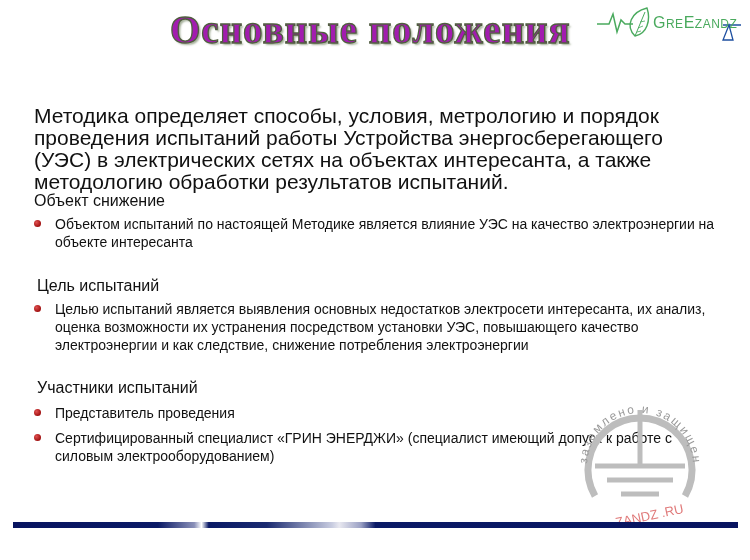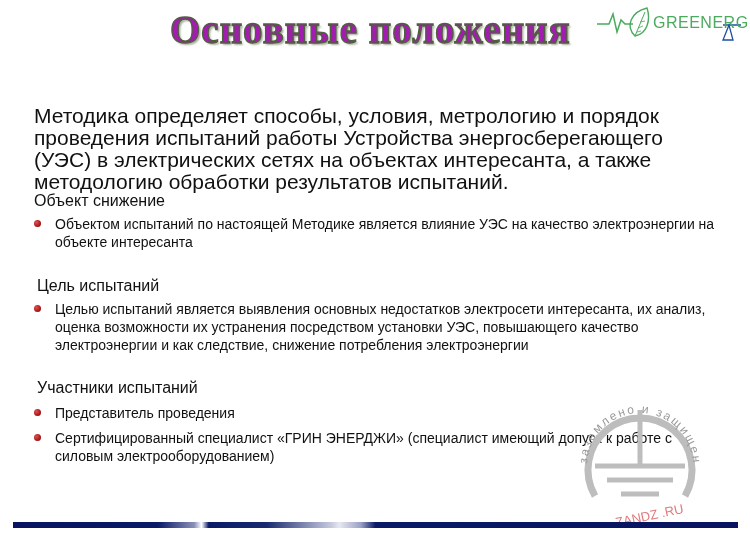--- a/index.html
+++ b/index.html
@@ -17,21 +17,21 @@
     }
 
     .logo { position: absolute; left: 595px; top: 4px; width: 150px; height: 38px; }
     .logo svg { position: absolute; left: 0; top: 0; }
     .logo-text {
       position: absolute; left: 58px; top: 10px;
       font-family: "Liberation Sans", sans-serif; font-size: 15px;
       color: #4aaa5e; letter-spacing: 0.5px; white-space: nowrap;
     }
     .logo-text .cap { font-size: 16px; }
-    .logo-text .small { font-size: 16px; }
+    .logo-text .small { font-size: 12px; }
 
     .intro {
       position: absolute; left: 34px; top: 105px; width: 660px;
       font-size: 21px; line-height: 22px; color: #111;
     }
 
     .section-heading {
       position: absolute; font-size: 16px; line-height: 20px; color: #111;
     }
 
@@ -65,21 +65,21 @@
   <div class="logo">
     <svg width="150" height="38" viewBox="0 0 150 38">
       <polyline points="2,20 14,20 18,10 22,28 26,16 30,20 38,20" fill="none" stroke="#4aaa5e" stroke-width="1.5"></polyline>
       <path d="M40,32 C30,22 36,8 52,4 C56,16 52,30 40,32 Z" fill="none" stroke="#4aaa5e" stroke-width="1.4"></path>
       <path d="M40,32 L50,8" stroke="#4aaa5e" stroke-width="1"></path>
       <path d="M43,24 L48,22 M45,18 L50,17 M42,28 L46,27" stroke="#4aaa5e" stroke-width="0.8"></path>
       <polyline points="128,21 146,21" fill="none" stroke="#1e4fa0" stroke-width="1.5"></polyline>
       <path d="M134,21 L128,36 L138,36 Z" fill="none" stroke="#1e4fa0" stroke-width="1.3"></path>
     </svg>
     <div class="logo-text">
-      <span class="cap">G</span><span class="small">RE</span><span class="cap">E</span><span class="small">NERG</span>
+      <span class="cap">G</span><span class="small">RE</span><span class="cap">E</span><span class="small">ZANDZ</span>
     </div>
   </div>
 
   <p class="intro">Методика определяет способы, условия, метрологию и порядок проведения испытаний работы Устройства энергосберегающего (УЭС) в электрических сетях на объектах интересанта, а также методологию обработки результатов испытаний.</p>
 
   <div class="section-heading" style="left:34px; top:191px;">Объект снижение</div>
   <div class="bullet" style="top:215px;">
     <span class="dot"></span>
     <span class="text">Объектом испытаний по настоящей Методике является влияние УЭС на качество электроэнергии на объекте интересанта</span>
   </div>

